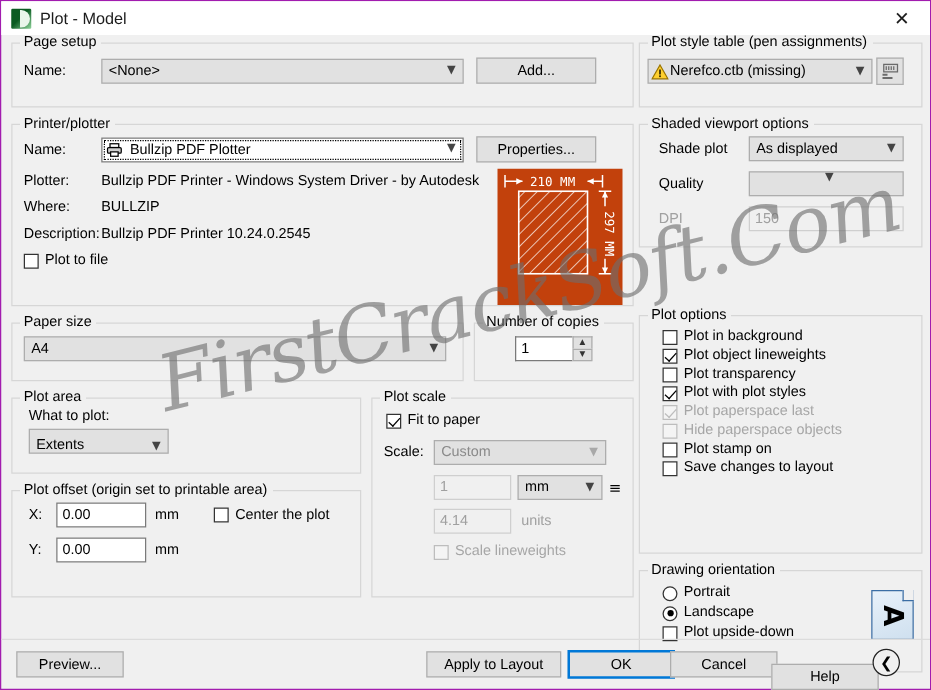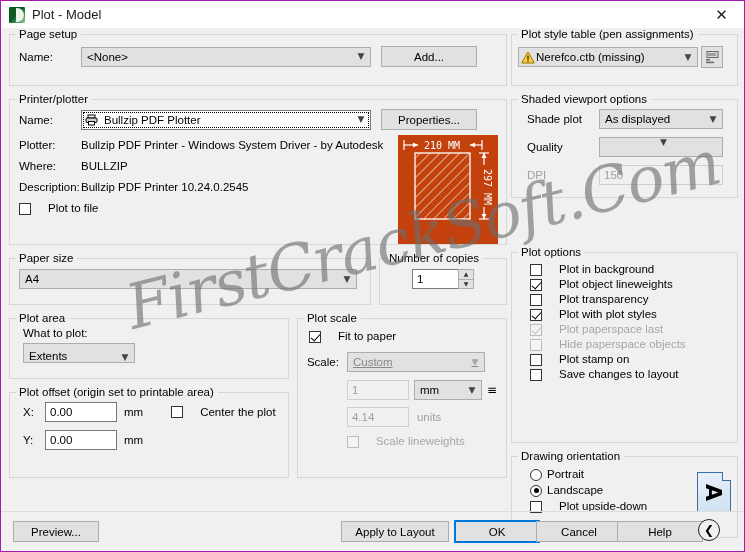--- a/index.html
+++ b/index.html
@@ -84,21 +84,21 @@
 
   
   .btn {
     height:21px; min-width:86px; background:#e1e1e1; border:1px solid #adadad;
     display:inline-flex; align-items:center; justify-content:center;
     font-size:11.5px; color:#000; vertical-align:middle; padding:0 8px;
   }
   .btn.primary { border:2px solid #0078d7; background:#e1e1e1; }
 
   
-  .cb { display:flex; align-items:center; margin:2px 0;gap:12px; }
+  .cb { display:flex; align-items:center; margin:2px 0; }
   .cbbox {
     width:12px; height:12px; border:1px solid #333; background:#fff;
     flex:0 0 12px; margin-right:5px; position:relative;
   }
   .cbbox.checked::after {
     content:""; position:absolute; left:3px; top:0px; width:4px; height:8px;
     border:solid #000; border-width:0 1.6px 1.6px 0; transform:rotate(42deg);
   }
   .cb.dis .cbbox { border-color:#bdbdbd; background:#f4f4f4; }
   .cb.dis .cbbox.checked::after { border-color:#bdbdbd; }
@@ -323,21 +323,21 @@
 
         <fieldset class="grp" style="width:202px;height:166px;">
           <legend>Plot scale</legend>
           <div class="inner" style="padding-top:4px;">
             <div class="cb" style="margin-left:2px;">
               <span class="cbbox checked"></span>
               <span class="cblabel">Fit to paper</span>
             </div>
             <div class="row" style="margin-top:9px;">
               <span style="width:40px;">Scale:</span>
-              <div class="combo disabled" style="width:138px;text-decoration:underline;">
+              <div class="combo disabled" style="width:138px;">
                 <span class="cv">Custom</span>
                 <span class="chev" style="color:#a8a8a8;">▼</span>
               </div>
             </div>
             <div class="row" style="margin-top:8px;margin-left:40px;">
               <div class="txt disabled" style="width:62px;">1</div>
               <div class="combo disabled" style="width:68px;margin-left:5px;">
                 <span class="cv" style="color:#000;">mm</span>
                 <span class="chev">▼</span>
               </div>
@@ -470,19 +470,19 @@
         </div>
       </fieldset>
     </div>
 
     <div class="bottombar">
       <div style="position:absolute;left:0;right:0;top:6px;height:1px;background:#dcdcdc;"></div>
       <div class="btn" style="position:absolute;left:12px;top:16px;width:70px;">Preview...</div>
       <div class="btn" style="position:absolute;left:340px;top:16px;width:108px;">Apply to Layout</div>
       <div class="btn primary" style="position:absolute;left:453px;top:15px;width:78px;height:23px;">OK</div>
       <div class="btn" style="position:absolute;left:535px;top:16px;width:76px;">Cancel</div>
-      <div class="btn" style="position:absolute;left:616px;top:16px;width:76px;">Help</div>
+      <div class="btn" style="position:absolute;left:616px;top:26px;width:76px;">Help</div>
       <div class="collapse" style="position:absolute;left:697px;top:14px;">❮</div>
     </div>
   </div>
 
   <div class="watermark">FirstCrackSoft.Com</div>
 </div>
 
 </body></html>

